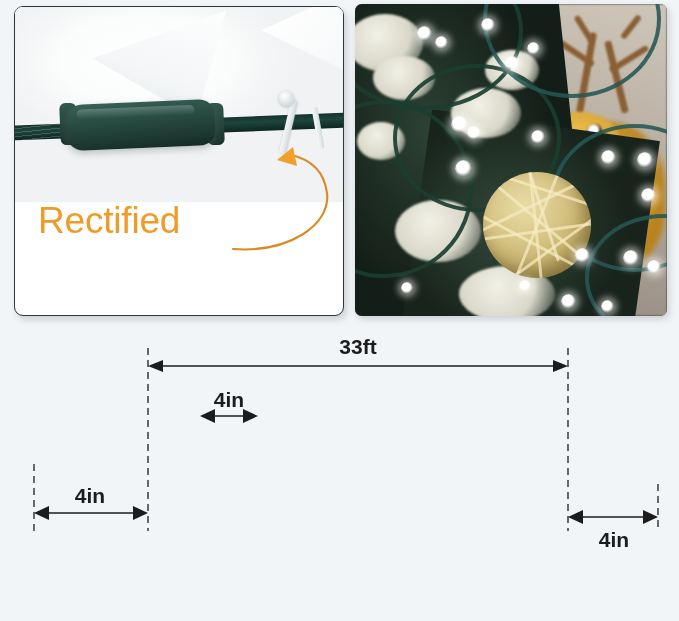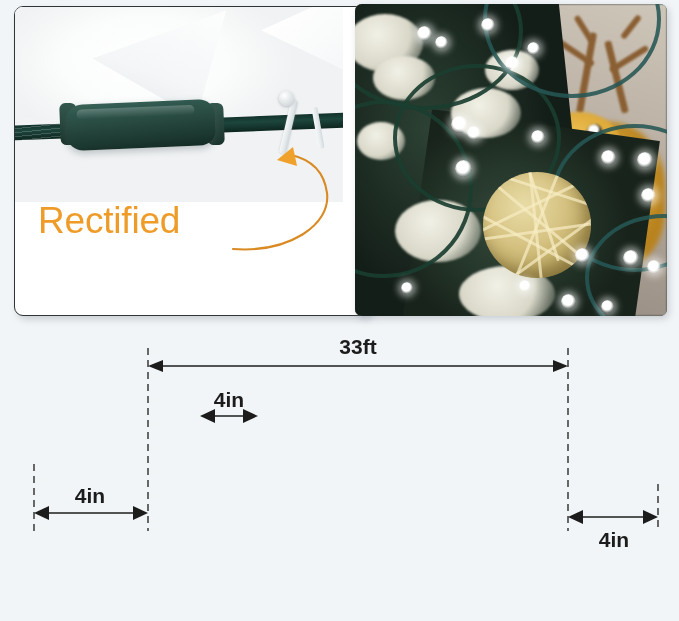--- a/index.html
+++ b/index.html
@@ -31,21 +31,20 @@
   
   .feature-panel {
     position: absolute;
     left: 14px; top: 6px;
     width: 328px; height: 308px;
     background: #ffffff;
     border: 1.3px solid #2f3436;
     border-radius: 9px;
     box-shadow: 3px 4px 6px rgba(120,130,140,0.30);
     overflow: hidden;
-    padding-left: 28px;
   }
   .fp-photo {
     position: absolute;
     left: 0; top: 0;
     width: 328px; height: 195px;
     overflow: hidden;
     background: #ffffff;
   }
   
   .fp-backdrop {

